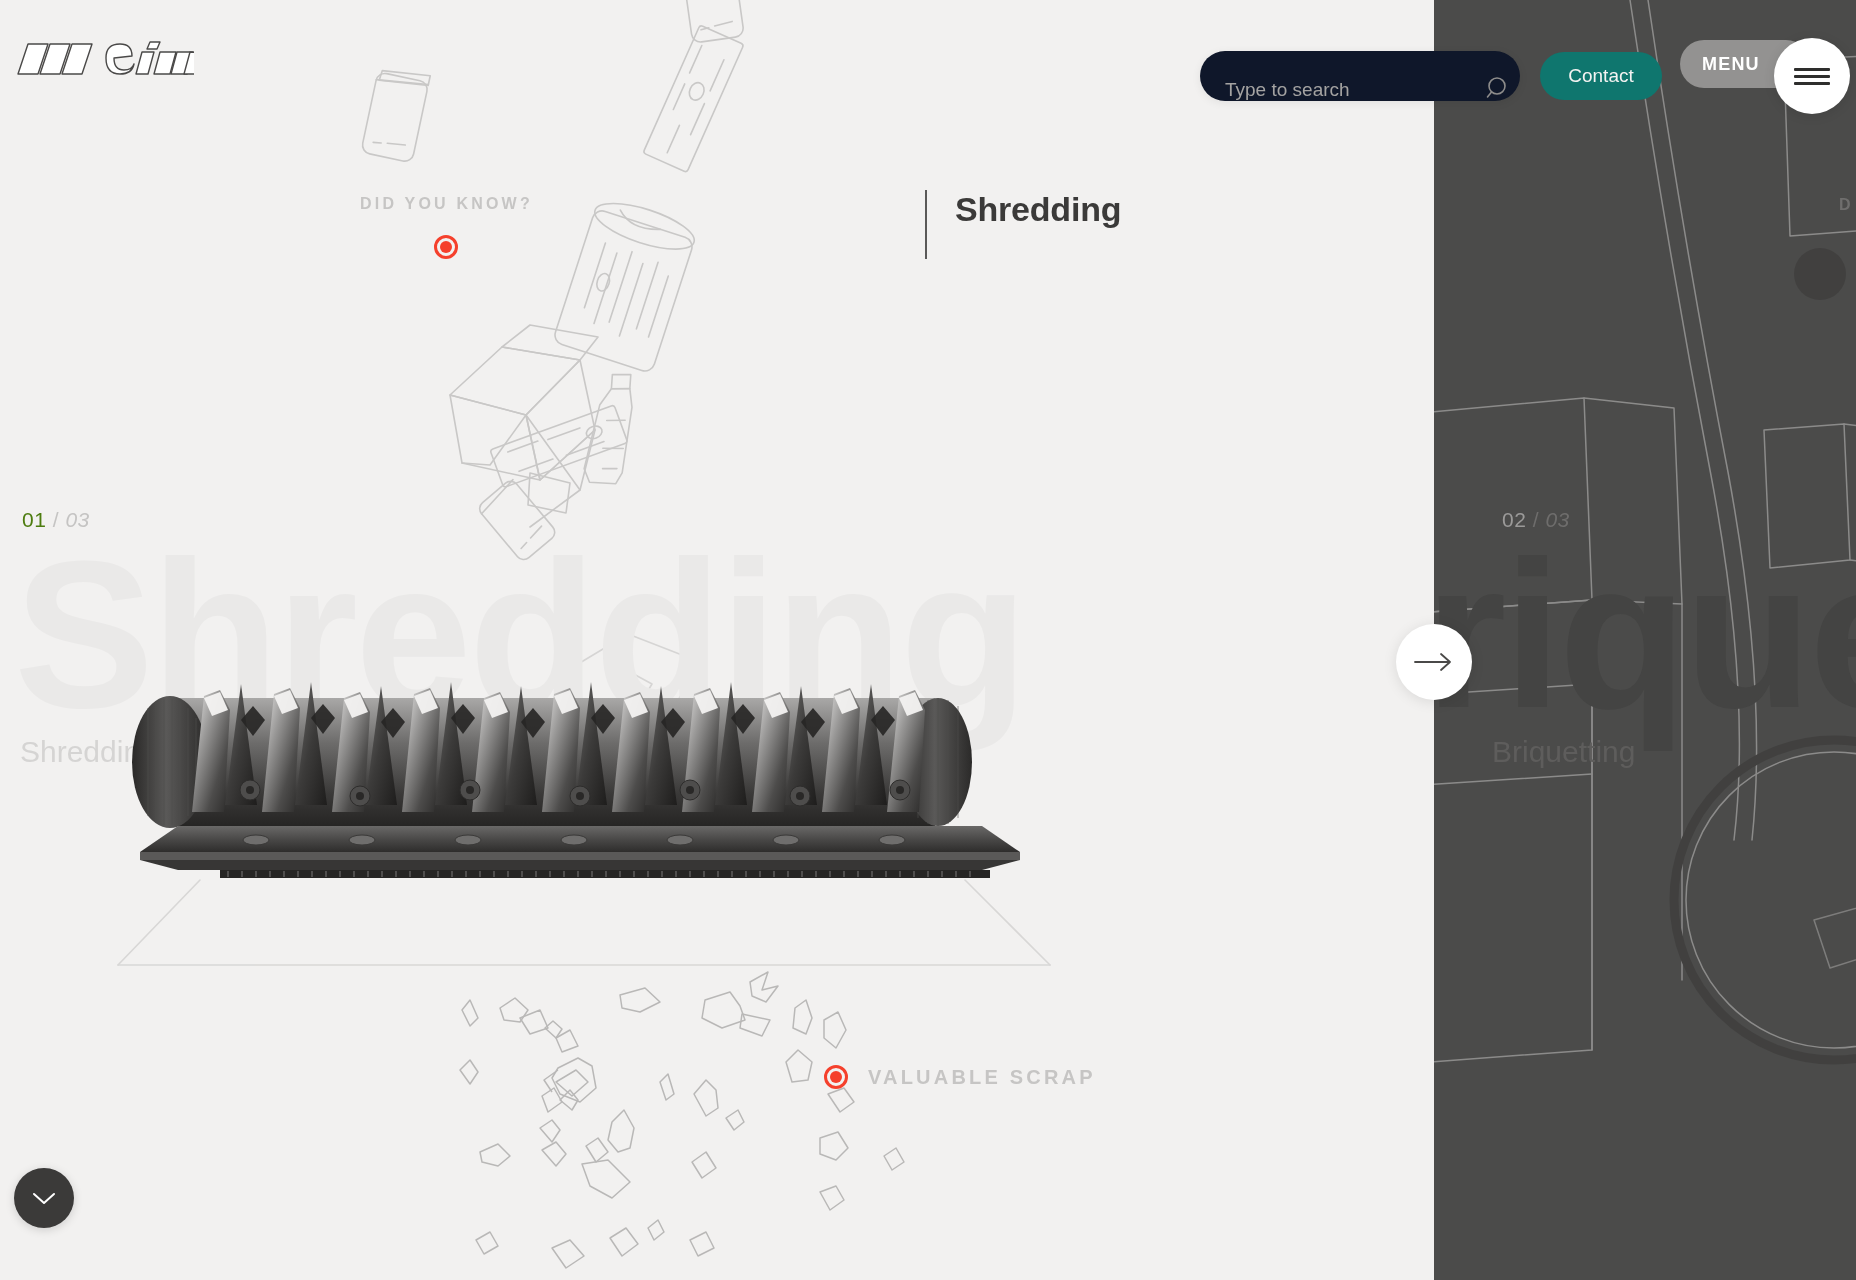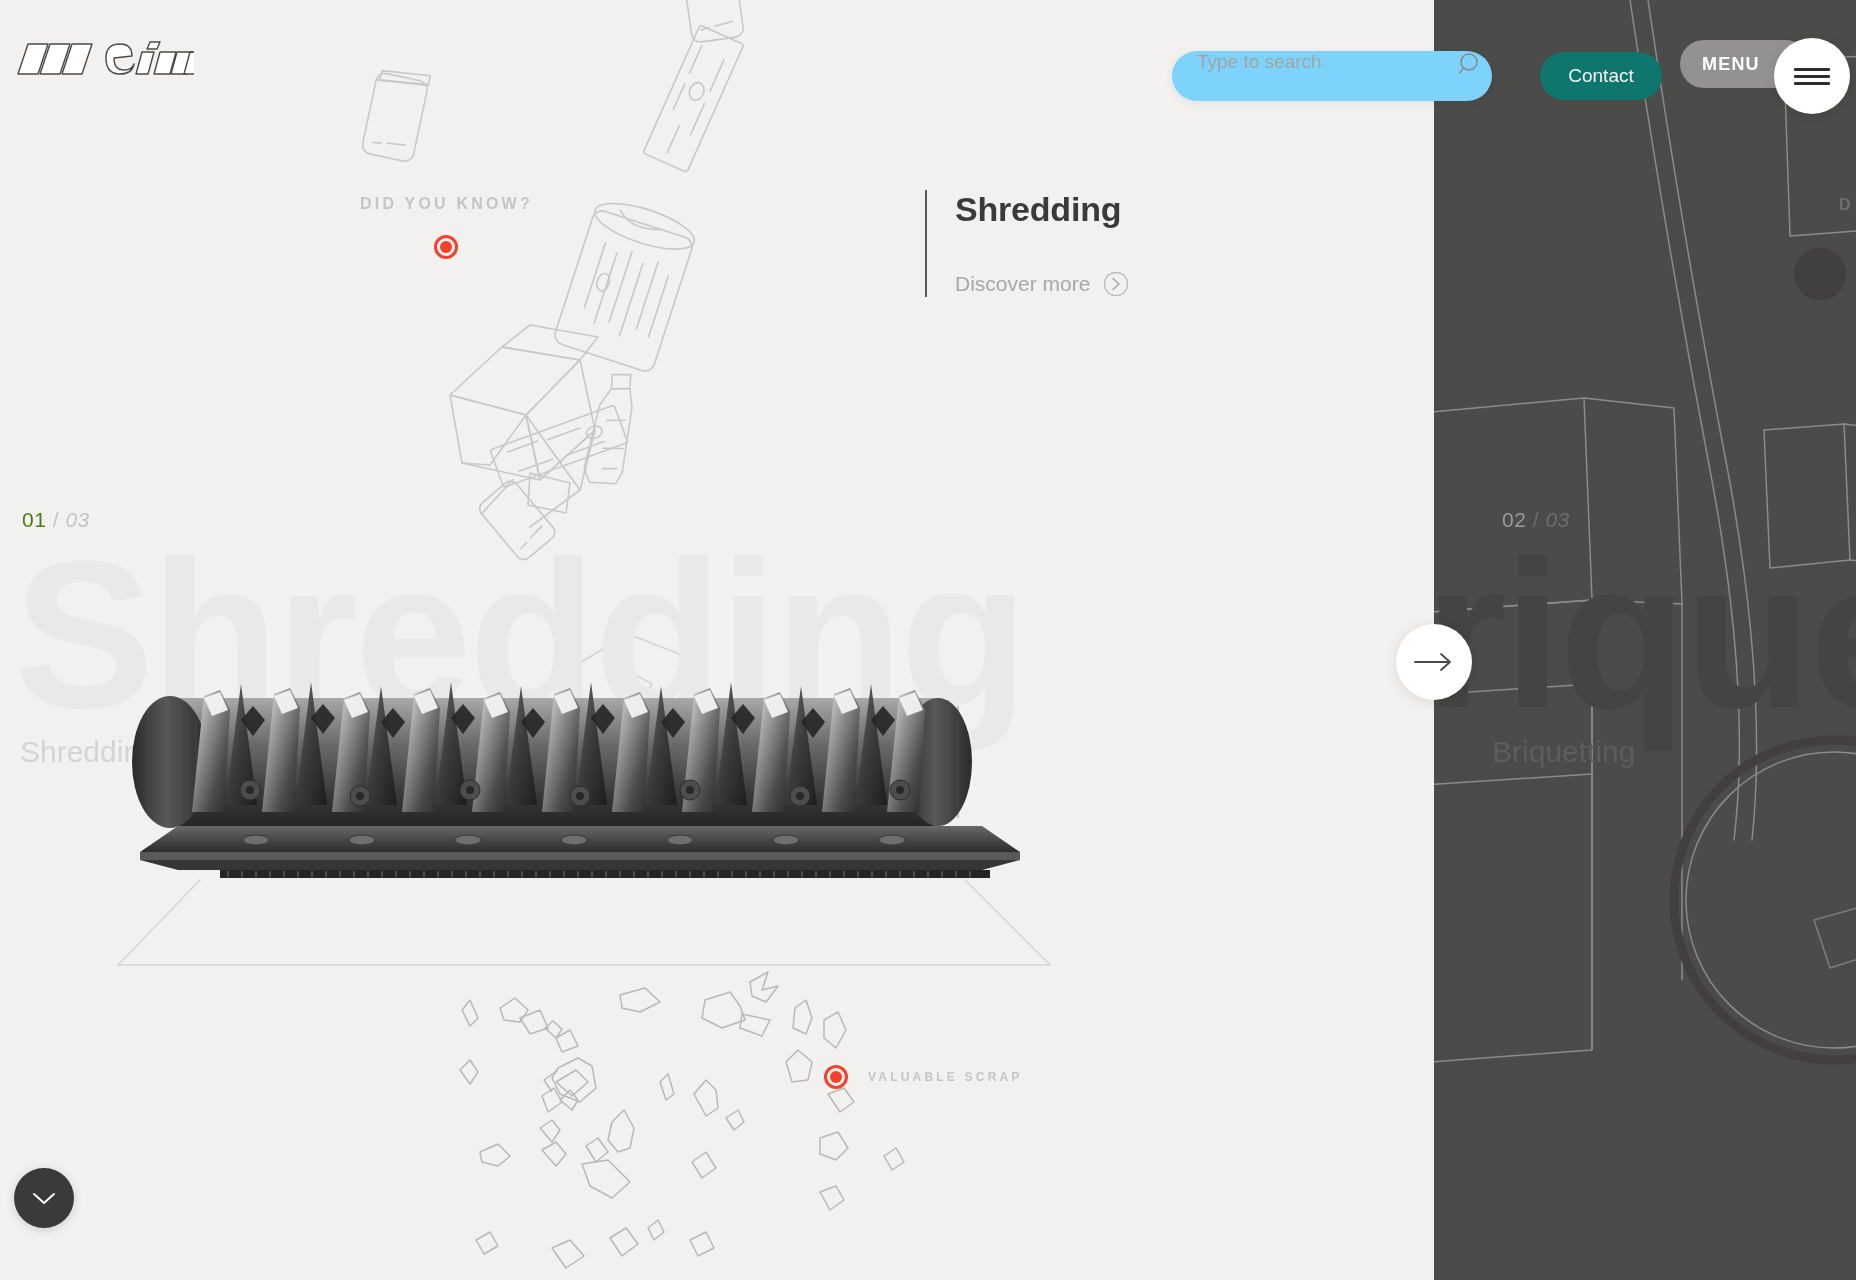--- a/index.html
+++ b/index.html
@@ -57,24 +57,24 @@
     position:absolute; font-size:30px; color:#d5d4d3; font-weight:400;
   }
   .slide-name-dark { color:#5e5d5c; }
 
   
   .header { position:absolute; left:0; top:0; width:1856px; height:130px; z-index:40; }
 
   .logo { position:absolute; left:14px; top:38px; width:180px; height:40px; }
 
   .search-box {
-    position:absolute; left:1172px; top:51px; width:320px; height:50px;
-    background:#7dd3fc; border-radius:25px;
+    position:absolute; left:1200px; top:51px; width:320px; height:50px;
+    background:#0f172a; border-radius:25px;
     box-shadow:0 2px 10px rgba(0,0,0,.07);
-    display:flex; align-items:flex-start;
+    display:flex; align-items:flex-end;
   }
   .search-input {
     flex:1; border:none; outline:none; background:transparent;
     font-family:"Liberation Sans", sans-serif;
     font-size:19px; color:#6b6a69; padding-left:25px;
   }
   .search-input::placeholder { color:#a4a3a2; }
   .search-icon { width:46px; display:flex; align-items:center; justify-content:center; }
 
   .contact-btn {
@@ -135,21 +135,21 @@
 
   
   .machine { position:absolute; left:110px; top:680px; width:960px; height:200px; }
 
   
   .valuable {
     position:absolute; left:824px; top:1065px;
     display:flex; align-items:center; gap:20px;
   }
   .valuable .vs-label {
-    font-size:12px; font-weight:700; letter-spacing:3.2px; color:#c6c5c4;
+    font-size:20px; font-weight:700; letter-spacing:3.2px; color:#c6c5c4;
   }
 
   
   .next-arrow {
     position:absolute; left:1396px; top:624px; width:76px; height:76px;
     background:#ffffff; border-radius:50%; z-index:30;
     display:flex; align-items:center; justify-content:center;
     box-shadow:0 2px 14px rgba(0,0,0,.10); cursor:pointer;
   }
   .scroll-down {
@@ -504,27 +504,20 @@
     <div class="valuable">
       <span class="marker">
         <span class="ring"></span>
           <span class="dot"></span>
       </span>
       <span class="vs-label">VALUABLE SCRAP</span>
     </div>
 
     <div class="textpanel">
       <h1>Shredding</h1>
-      <div class="discover">
-        <span>Discover more</span>
-        <svg width="26" height="26" viewBox="0 0 26 26">
-          <circle cx="13" cy="13" r="11.5" fill="none" stroke="#bdbcbb" stroke-width="1.4"></circle>
-          <path d="M10 7.5 L16 13 L10 18.5" fill="none" stroke="#a9a8a7" stroke-width="1.6" stroke-linecap="round" stroke-linejoin="round"></path>
-        </svg>
-      </div>
     </div>
   </div>
 
   <div class="slide-dark">
     <div class="lineart">
       <svg width="422" height="1280" viewBox="0 0 422 1280">
         <g fill="none" stroke="#9c9b9a" stroke-width="1.5" stroke-linejoin="round" stroke-linecap="round" opacity=".8">
 
           <path d="M-90 420 L150 398 L158 600 L-86 618 Z"></path>
           <path d="M150 398 L240 408 L248 604 L158 600"></path>

